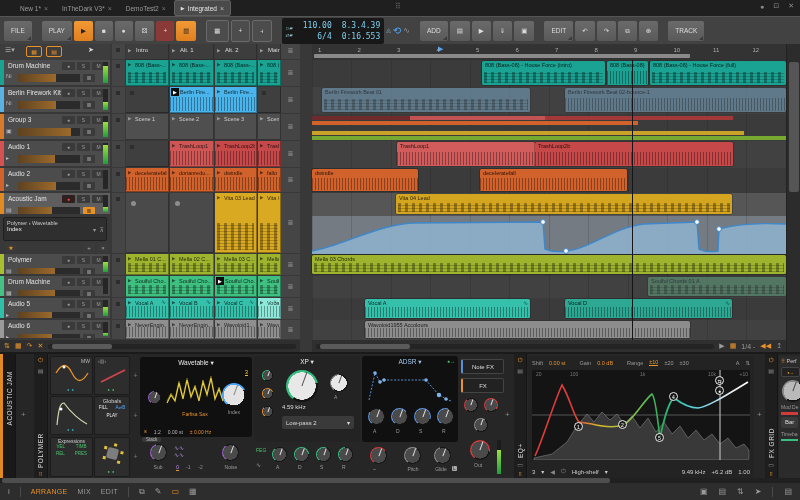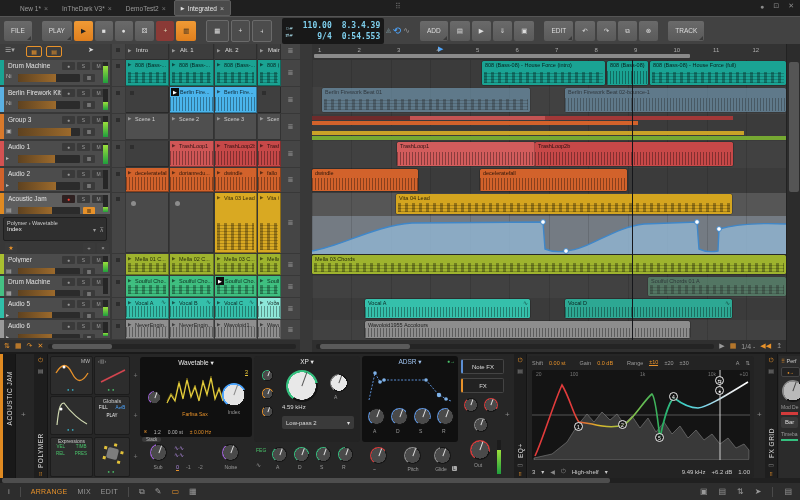--- a/index.html
+++ b/index.html
@@ -19,21 +19,21 @@
   
   #toolbar{position:absolute;left:0;top:16px;width:800px;height:28px;background:#424242;border-top:1px solid #555;box-sizing:border-box;display:flex;align-items:center;padding:0 4px;gap:2px;}
   .tbtn{height:20px;background:linear-gradient(#6a6a6a,#5a5a5a);border-radius:2px;color:#ddd;
         display:flex;align-items:center;justify-content:center;font-size:6.5px;padding:0 7px;position:relative;}
   .tbtn.corner::after{content:"";position:absolute;right:1px;bottom:1px;border-style:solid;border-width:0 0 4px 4px;border-color:transparent transparent #3a3a3a transparent;}
   .tbtn.orange{background:linear-gradient(#f09a35,#e07f1d);color:#222;}
   .tbtn.darkred{background:#8a3a36;color:#ddb;}
   .tbtn.ghost{background:#4c4c4c;border:1px solid #6a6a6a;}
   .tsep{width:6px;}
   #display{height:24px;background:#181818;border-radius:2px;display:flex;align-items:center;padding:1px 4px;gap:10px;
-           font-family:"DejaVu Sans Mono",monospace;color:#7fd0ee;font-size:8px;font-weight:bold;}
+           font-family:"DejaVu Sans Mono",monospace;color:#7fd0ee;font-size:8px;}
   #display .dcol{display:flex;flex-direction:column;align-items:flex-end;line-height:11px;}
   .micon{color:#8fb9c4;font-size:6px;line-height:7px;text-align:center;}
   .loopic{color:#4da6ff;font-size:10px;}
   .sq{color:#9a9a9a;font-size:8px;}
   
   #main{position:absolute;left:0;top:44px;width:800px;height:308px;background:#383838;overflow:hidden;}
   #lheader{position:absolute;left:0;top:0;width:110px;height:16px;background:#3d3d3d;border-bottom:1px solid #2e2e2e;}
   .hico{position:absolute;top:2px;color:#aaa;font-size:7px;}
   .hbtn{position:absolute;top:2px;width:16px;height:11px;border:1px solid #e8922a;border-radius:2px;color:#e8922a;font-size:6px;text-align:center;line-height:10px;box-sizing:border-box;}
   .t-head{position:absolute;left:0;width:110px;background:#4c4c4c;border-bottom:1px solid #383838;overflow:hidden;box-sizing:border-box;}
@@ -193,25 +193,25 @@
         <span>+</span>
       </div>
     <div class="tbtn ghost">
         <span>⫞</span>
       </div>
     <div class="tsep"></div>
     <div id="display">
       <div class="micon">▫▰<br>⇄▰</div>
       <div class="dcol">
         <span>110.00</span>
-        <span>9/4</span>
+        <span>6/4</span>
       </div>
       <div class="dcol">
         <span>8.3.4.39</span>
-        <span>0:54.553</span>
+        <span>0:16.553</span>
       </div>
     </div>
     <div class="micon">◬</div>
     <div class="loopic">⟲</div>
     <div class="sq">∿</div>
     <div class="tsep"></div>
     <div class="tbtn corner">ADD</div>
     <div class="tbtn">
         <span>▤</span>
       </div>

